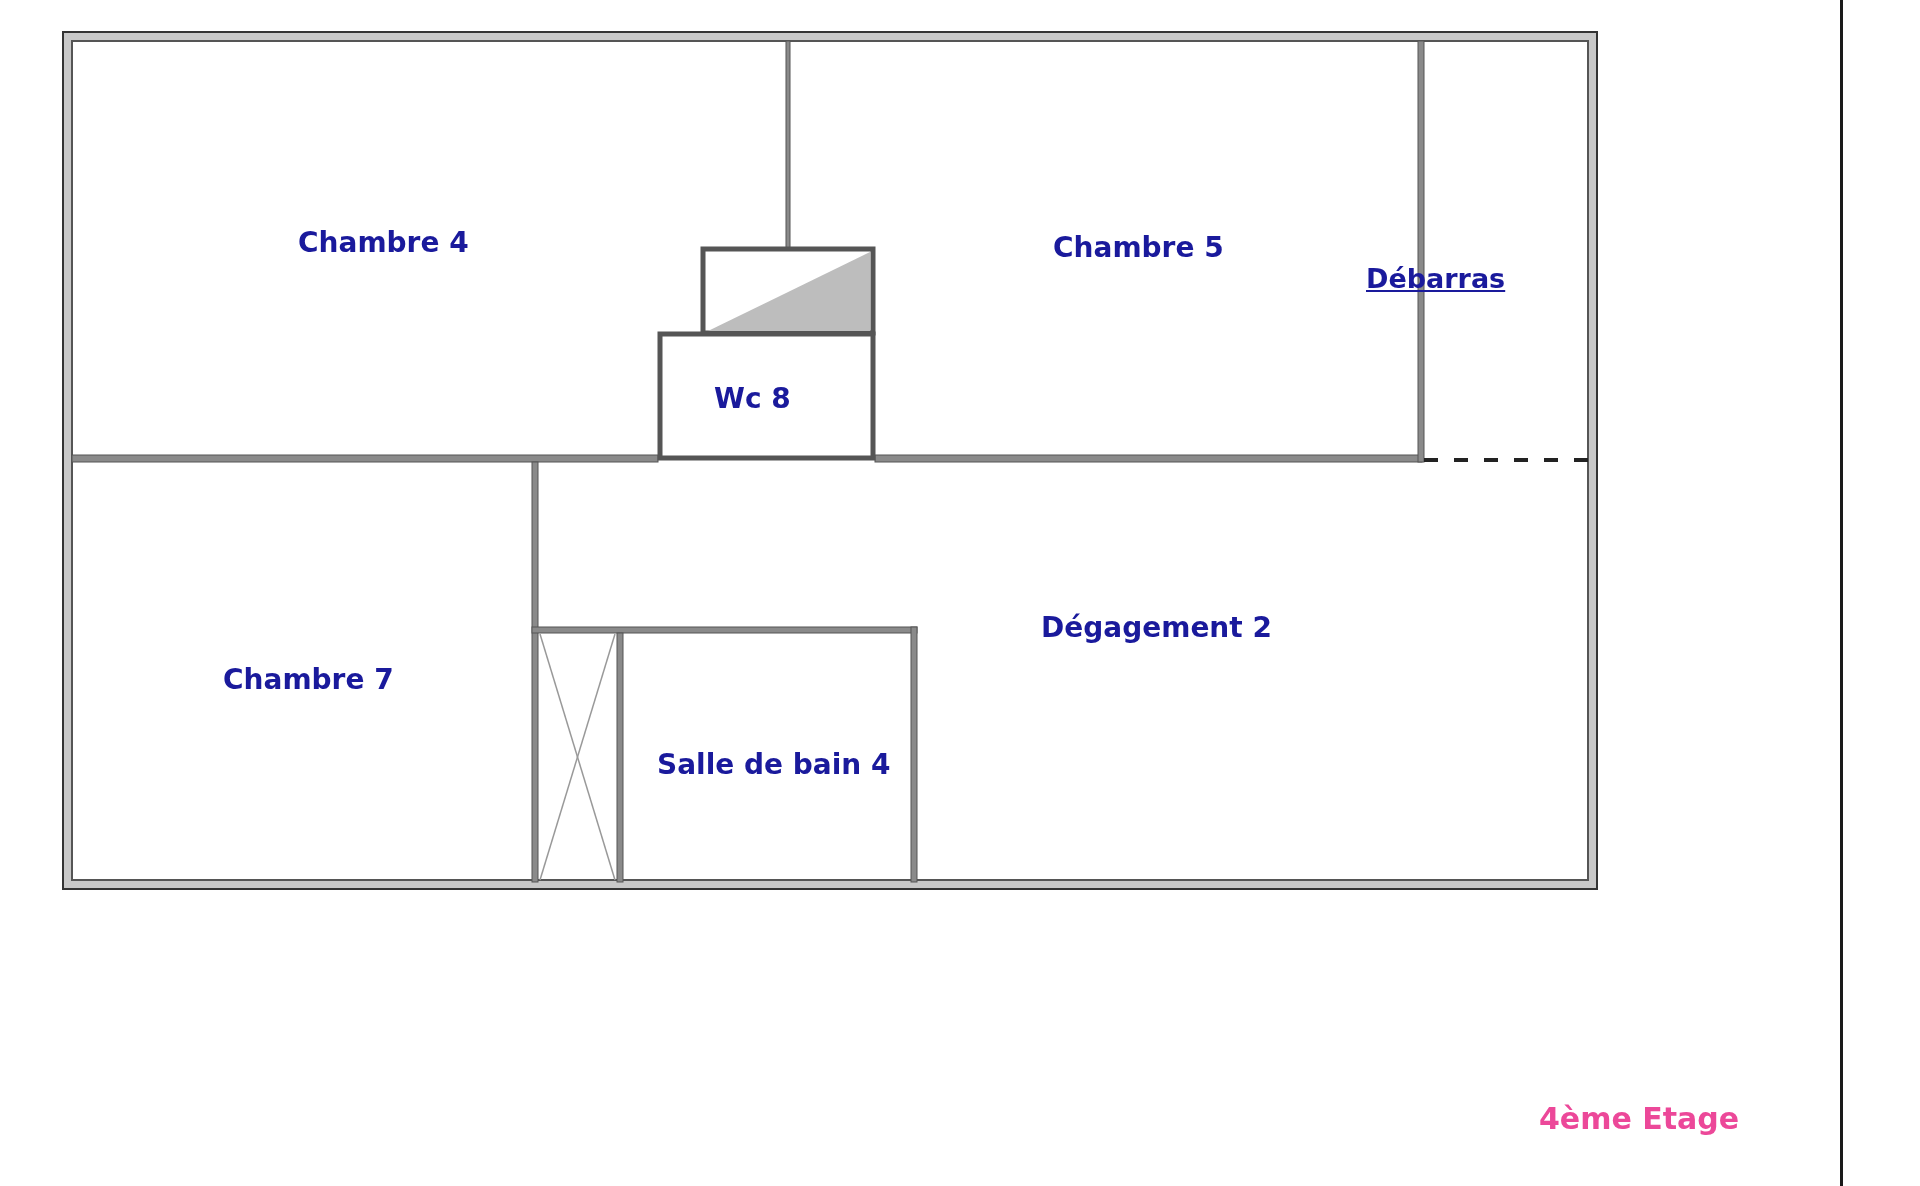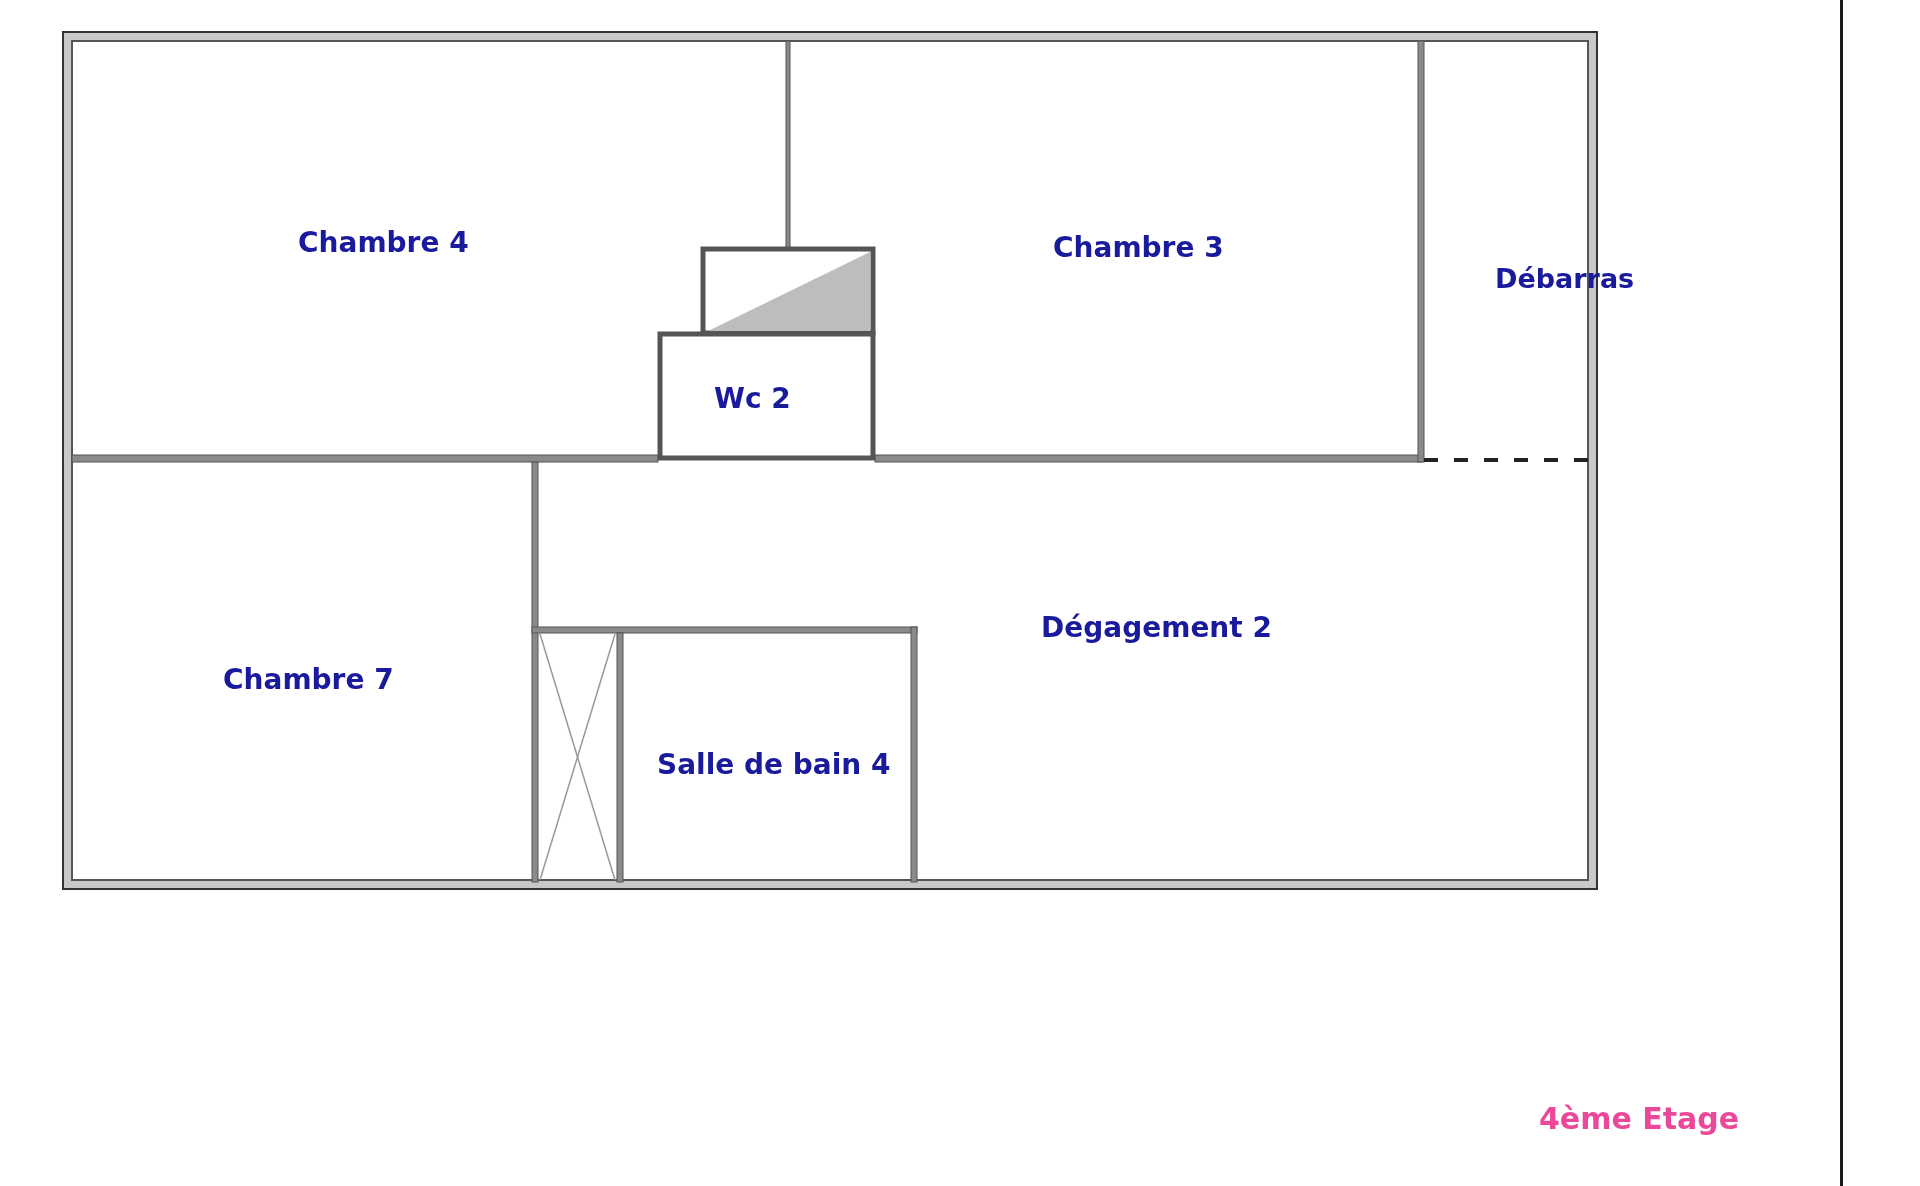--- a/index.html
+++ b/index.html
@@ -51,23 +51,23 @@
 
     <g stroke="#999" stroke-width="1.5">
       <line x1="540" y1="634" x2="615" y2="880"></line>
       <line x1="615" y1="634" x2="540" y2="880"></line>
     </g>
 
     <line x1="1424" y1="460" x2="1588" y2="460" stroke="#222" stroke-width="4" stroke-dasharray="14,16"></line>
   </svg>
 
   <span class="label room-label" style="left:298px; top:229px;">Chambre 4</span>
-  <span class="label room-label" style="left:1053px; top:234px;">Chambre 3</span>
-  <span class="label room-label" style="left:1495px; top:265px; font-size:27px;">Débarras</span>
-  <span class="label room-label" style="left:714px; top:385px;">Wc 2</span>
+  <span class="label room-label" style="left:1053px; top:234px;">Chambre 5</span>
+  <span class="label room-label" style="left:1366px; top:265px; font-size:27px;text-decoration:underline;">Débarras</span>
+  <span class="label room-label" style="left:714px; top:385px;">Wc 8</span>
   <span class="label room-label" style="left:223px; top:666px;">Chambre 7</span>
   <span class="label room-label" style="left:1041px; top:614px;">Dégagement 2</span>
   <span class="label room-label" style="left:657px; top:751px;">Salle de bain 4</span>
 
   <span class="label floor-label" style="left:1539px; top:1104px;">4ème Etage</span>
 
   <div class="vrule"></div>
 </div>
 
 </body></html>

